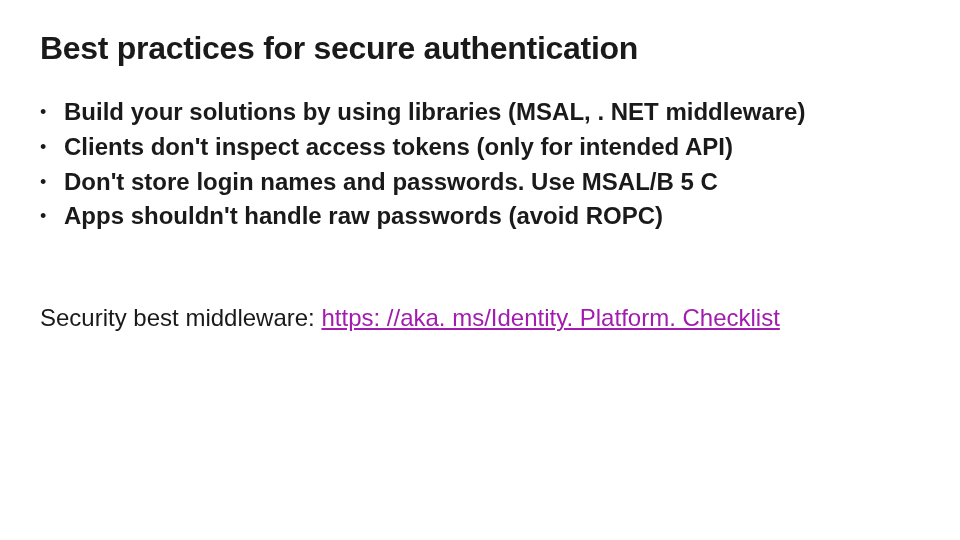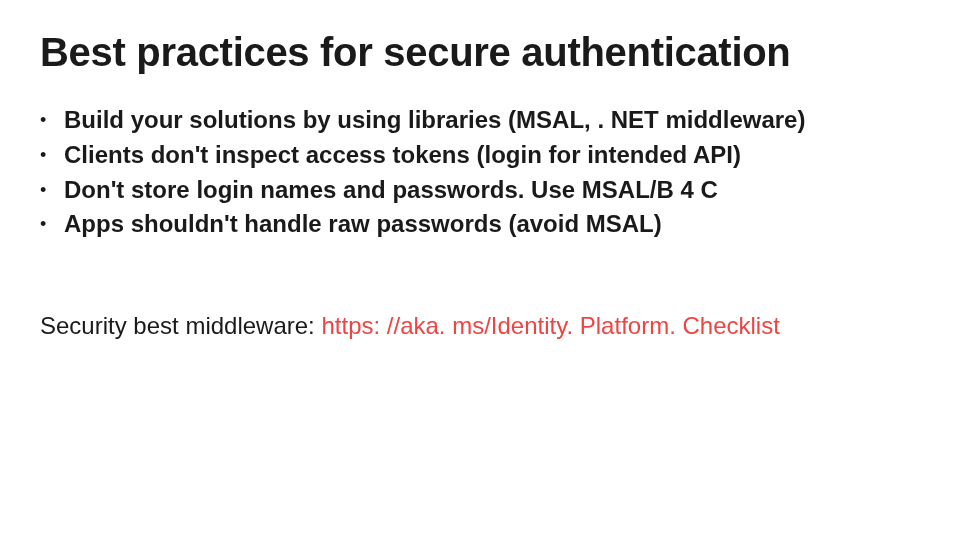--- a/index.html
+++ b/index.html
@@ -10,21 +10,21 @@
     body {
       width: 960px;
       height: 540px;
       background: #ffffff;
       font-family: "Segoe UI", "Segoe UI Light", -apple-system, sans-serif;
       color: #1a1a1a;
       padding: 30px 40px;
       overflow: hidden;
     }
     .title {
-      font-size: 40px;
+      font-size: 32px;
       font-weight: 700;
       color: #1a1a1a;
       margin-bottom: 28px;
       letter-spacing: -0.3px;
     }
     .bullet-list {
       list-style: none;
       margin-bottom: 70px;
     }
     .bullet-item {
@@ -45,42 +45,43 @@
     .bullet-text {
       flex: 1;
       font-weight: bold;
     }
     .footer-line {
       font-size: 24px;
       font-weight: 400;
       color: #1a1a1a;
     }
     .footer-link {
-      color: #ef4444;
+      color: #a21caf;
+      text-decoration: underline;
     }
   </style>
 </head>
 <body>
 
 <h1 class="title">Best practices for secure authentication</h1>
 
 <ul class="bullet-list">
   <li class="bullet-item">
     <span class="bullet-marker">•</span>
     <span class="bullet-text">Build your solutions by using libraries (MSAL, . NET middleware)</span>
   </li>
   <li class="bullet-item">
     <span class="bullet-marker">•</span>
-    <span class="bullet-text">Clients don't inspect access tokens (login for intended API)</span>
+    <span class="bullet-text">Clients don't inspect access tokens (only for intended API)</span>
   </li>
   <li class="bullet-item">
     <span class="bullet-marker">•</span>
-    <span class="bullet-text">Don't store login names and passwords. Use MSAL/B 4 C</span>
+    <span class="bullet-text">Don't store login names and passwords. Use MSAL/B 5 C</span>
   </li>
   <li class="bullet-item">
     <span class="bullet-marker">•</span>
-    <span class="bullet-text">Apps shouldn't handle raw passwords (avoid MSAL)</span>
+    <span class="bullet-text">Apps shouldn't handle raw passwords (avoid ROPC)</span>
   </li>
 </ul>
 
 <p class="footer-line">
   <span>Security best middleware: </span><span class="footer-link">https: //aka. ms/Identity. Platform. Checklist</span>
 </p>
 
 </body></html>

